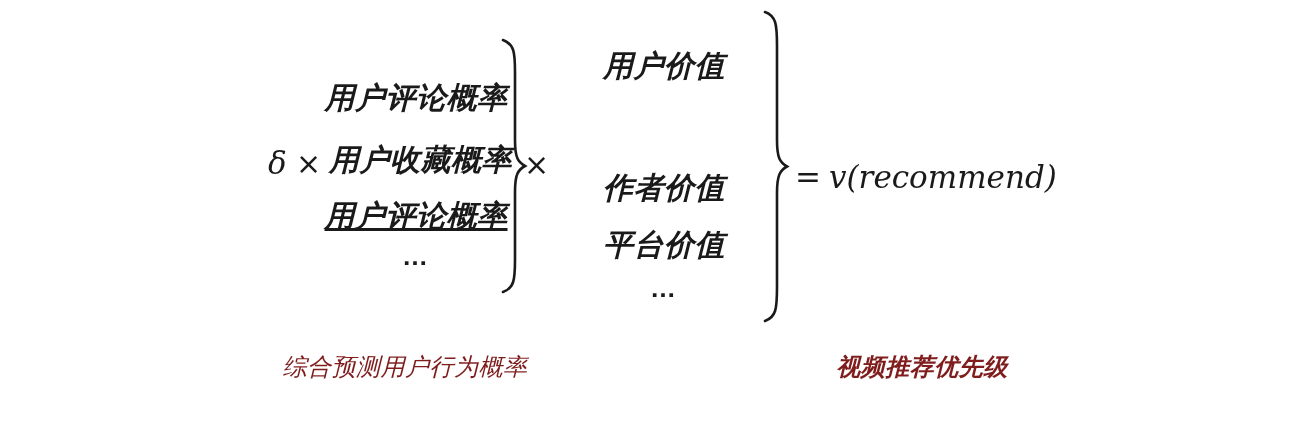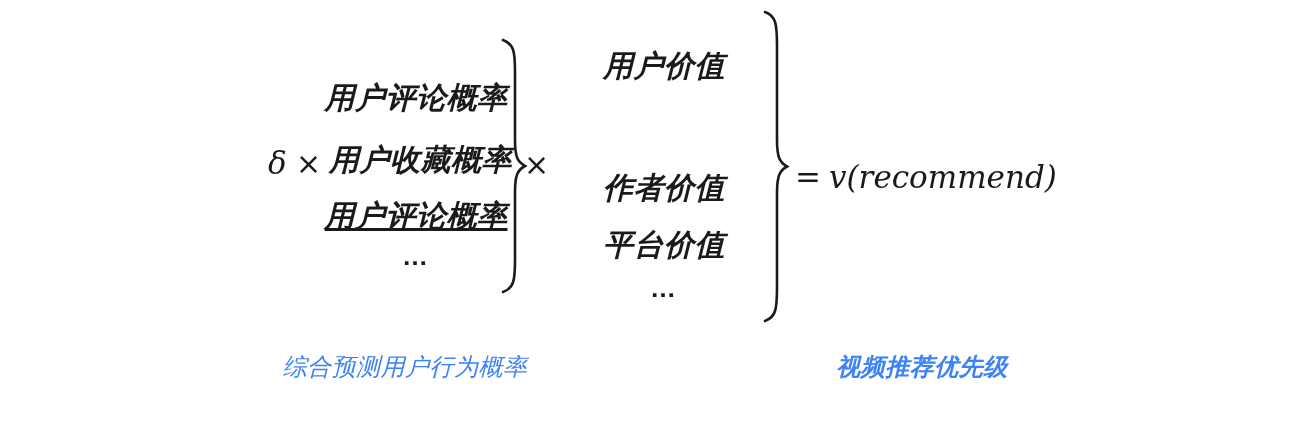--- a/index.html
+++ b/index.html
@@ -80,21 +80,21 @@
   .result-group .eq{
     font-family:"DejaVu Serif","Liberation Serif",serif;
     font-style:normal;
     margin-right:8px;
   }
   
   .caption{
     position:absolute;
     top:352px;
     transform:translateX(-50%);
-    color:#3b82f6;
+    color:#7f1d1d;
     font-style:italic;
     font-weight:400;
     font-size:24px;
     line-height:30px;
     white-space:nowrap;
     letter-spacing:0.5px;
   }
   .cap-left{left:405px;}
   .cap-mid{left:665px;}
   .cap-right{left:922px;font-weight:bold;}

